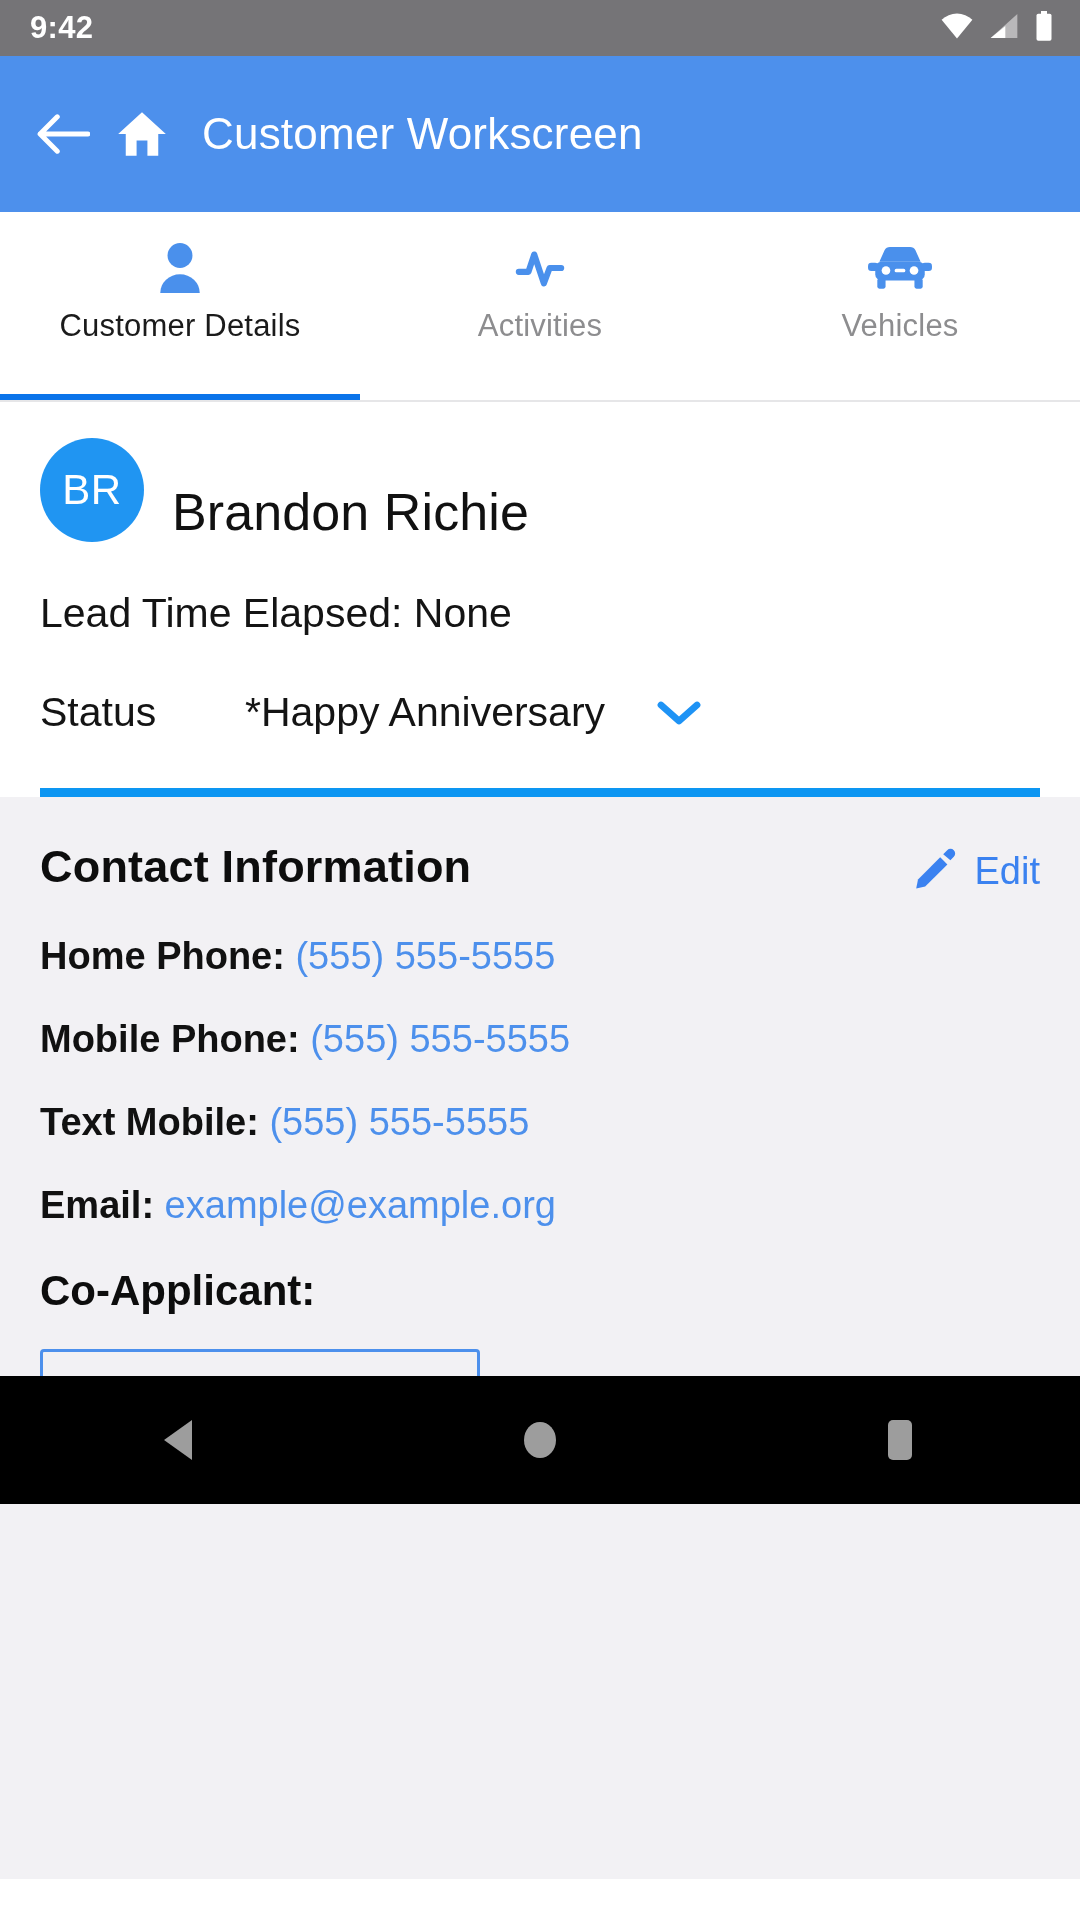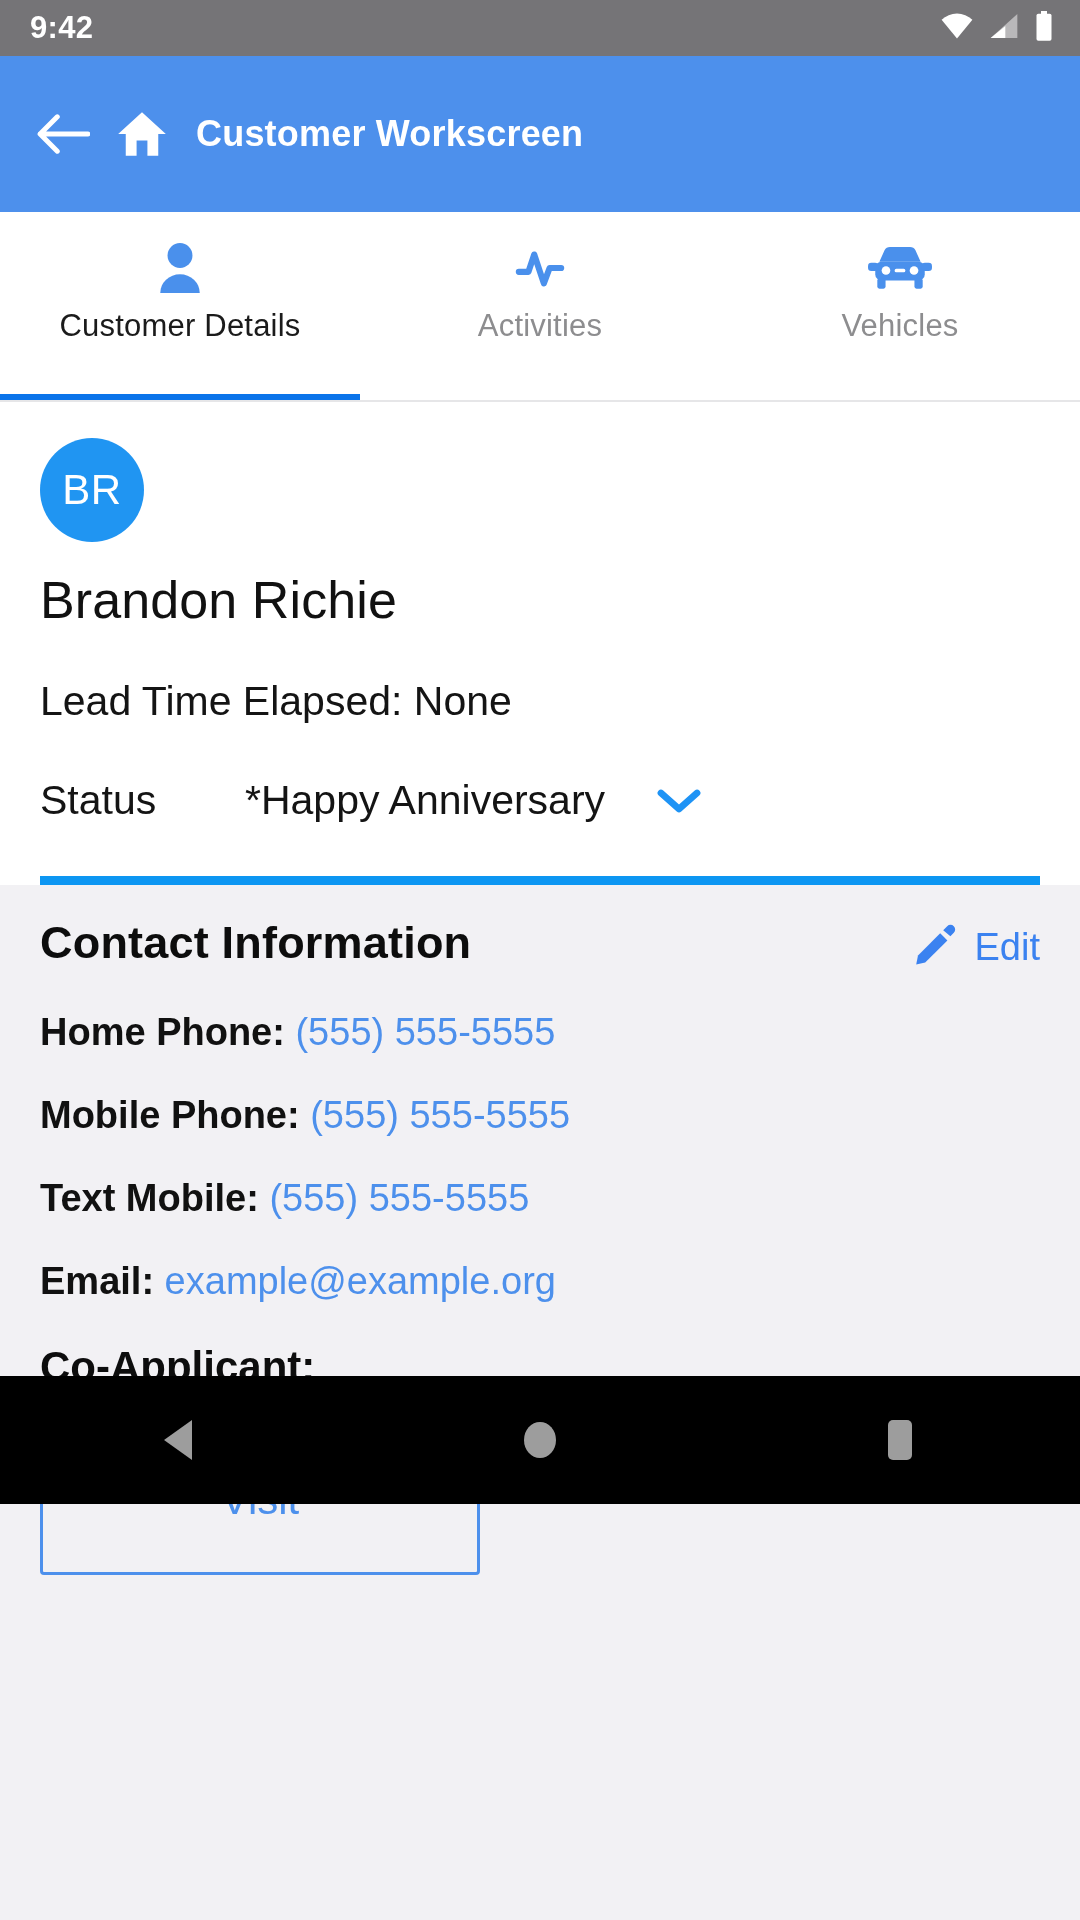--- a/index.html
+++ b/index.html
@@ -19,22 +19,22 @@
   }
   .status-time { font-size:31px; font-weight:700; letter-spacing:.3px; }
   .status-icons { display:flex; align-items:center; gap:14px; }
 
   
   .appbar {
     height:156px; background:#4d90ec;
     display:flex; align-items:center; padding:0 36px; gap:26px;
   }
   .appbar-title {
-    color:#ffffff; font-size:36px; font-weight:700; letter-spacing:.2px;
-    margin-left:2px;
+    color:#ffffff; font-size:44px; font-weight:400; letter-spacing:.2px;
+    margin-left:8px;
   }
   .icon-btn { display:flex; align-items:center; justify-content:center; cursor:pointer; }
 
   
   .tabbar {
     height:190px; background:#ffffff; display:flex;
     border-bottom:2px solid #e6e6e8; position:relative;
   }
   .tab {
     flex:1; display:flex; flex-direction:column; align-items:center;
@@ -43,39 +43,39 @@
   .tab-icon { height:56px; display:flex; align-items:center; justify-content:center; }
   .tab-label { margin-top:12px; font-size:31px; letter-spacing:.2px; }
   .tab.active .tab-label { color:#1b1b1b; }
   .tab.inactive .tab-label { color:#8d8d8f; }
   .tab-underline {
     position:absolute; left:0; bottom:0; width:33.333%; height:6px; background:#0b74ea;
   }
 
   
   .cust-head { background:#ffffff; padding:36px 40px 0 40px; }
-  .cust-row { display:flex; align-items:flex-start; gap:28px;flex-direction:column; }
+  .cust-row { display:flex; align-items:flex-end; gap:28px; }
   .avatar {
     width:104px; height:104px; border-radius:50%; background:#2095f2;
     color:#ffffff; font-size:42px; display:flex; align-items:center;
     justify-content:center; letter-spacing:.5px; flex:0 0 auto;
   }
   .cust-name { font-size:52px; color:#111111; letter-spacing:.1px; }
   .lead-time { margin-top:48px; font-size:41px; color:#141414; }
   .status-row {
     margin-top:52px; display:flex; align-items:center;
   }
   .status-label { font-size:41px; color:#141414; width:205px; }
   .status-value { font-size:41px; color:#141414; }
   .status-caret { margin-left:52px; display:flex; align-items:center; cursor:pointer; }
   .blue-divider { height:9px; background:#0d96f2; margin-top:52px; }
 
   
   .contact {
-    background:#f2f1f4; padding:32px 40px 0 40px;
+    background:#f2f1f4; padding:44px 40px 0 40px;
     height:1082px;
   }
   .contact-head { display:flex; align-items:flex-start; justify-content:space-between; }
   .contact-title { font-size:45px; font-weight:700; color:#0d0d0d; letter-spacing:.2px; }
   .edit-btn { display:flex; align-items:center; gap:18px; cursor:pointer; padding-top:6px; }
   .edit-label { color:#3b82f0; font-size:38px; }
   .addr-block { margin-top:42px; }
   .addr-line { font-size:37px; color:#151515; line-height:1.36; }
   .contact-line { margin-top:40px; font-size:38px; color:#111111; }
   .contact-line .lbl { font-weight:700; }

